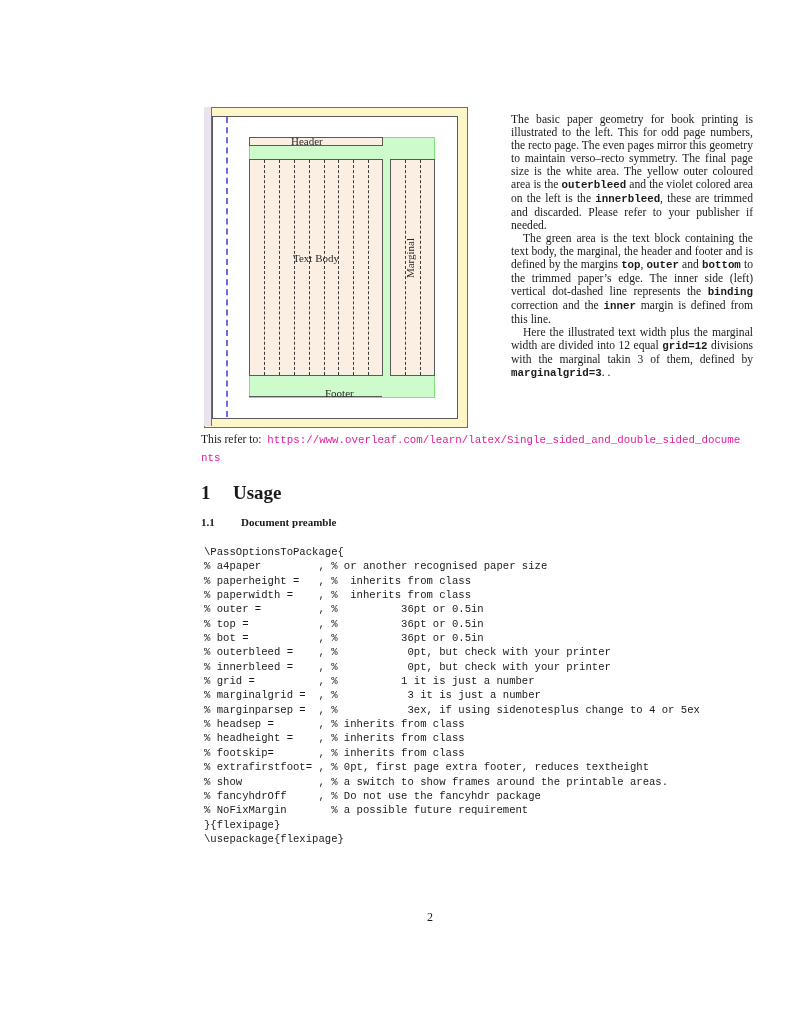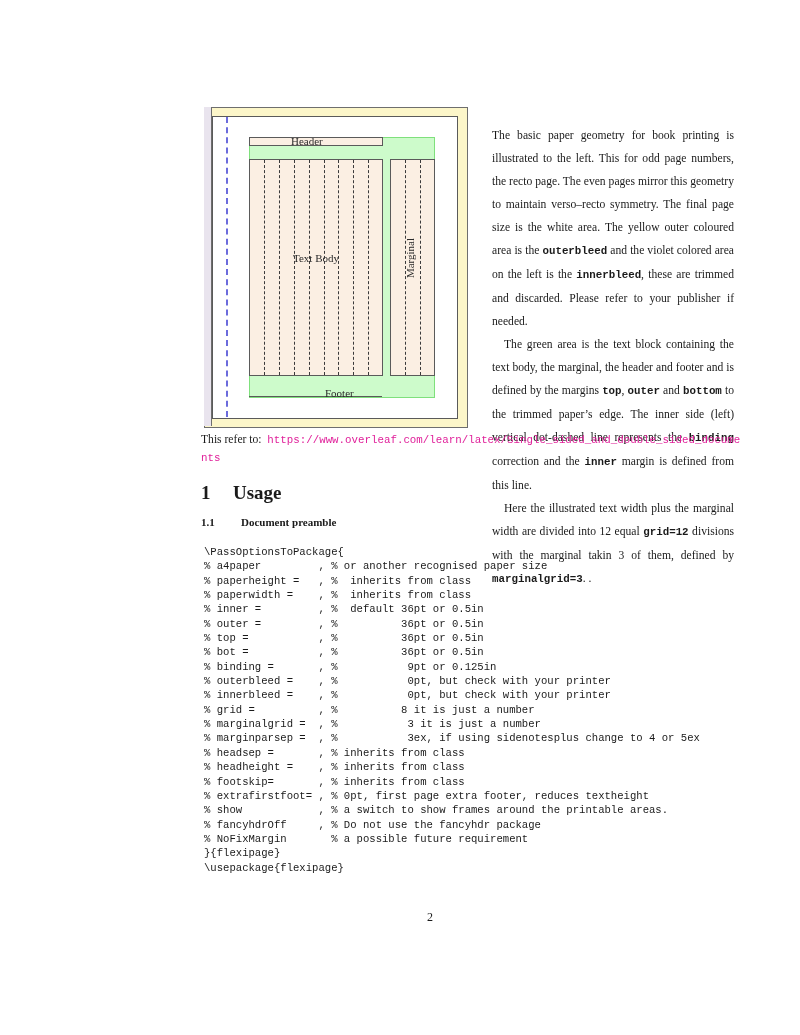--- a/index.html
+++ b/index.html
@@ -28,22 +28,22 @@
     .d-marg { position: absolute; left: 186px; top: 52px; width: 43px; height: 215px;
               background: #fbefe3; border: 1px solid #5a5a5a; }
     .d-footline { position: absolute; left: 45px; top: 289px; width: 133px; height: 0;
                   border-top: 1px solid #5a5a5a; }
     .tick-col { position: absolute; top: 0; height: 100%; width: 0;
                 border-left: 1px dashed #3a3a3a; }
     .d-label { position: absolute; font-family: "Liberation Serif", "DejaVu Serif", serif;
                font-size: 11px; color: #2a2a2a; white-space: nowrap; }
 
     
-    #side-text { left: 492px; top: 113px; width: 242px; font-size: 11.6px; line-height: 23px;
-                 text-align: justify; margin-top: 11px; }
+    #side-text { left: 511px; top: 113px; width: 242px; font-size: 11.6px; line-height: 13px;
+                 text-align: justify; }
     #side-text p { margin: 0; }
     #side-text p + p { text-indent: 12px; }
     #side-text code { font-family: "Liberation Mono", "DejaVu Sans Mono", monospace; font-size: 10.8px; font-weight: bold; }
 
     #also { left: 201px; top: 431px; width: 540px; font-size: 11.6px; line-height: 17px; }
     #also .link { color: #e0209a; font-family: "Liberation Mono", "DejaVu Sans Mono", monospace; font-size: 10.8px; }
 
     #sec1 { left: 201px; top: 482px; font-size: 19px; font-weight: bold; }
     #sec1 .num { display: inline-block; width: 32px; }
     #sec11 { left: 201px; top: 516px; font-size: 11px; font-weight: bold; }
@@ -99,28 +99,26 @@
   <span class="num">1</span><span>Usage</span>
 </div>
 <div id="sec11" class="abs serif">
   <span class="num">1.1</span><span>Document preamble</span>
 </div>
 
 <pre id="code" class="abs mono"><span>\PassOptionsToPackage{
 </span><span>% a4paper         , % or another recognised paper size
 </span><span>% paperheight =   , %  inherits from class
 </span><span>% paperwidth =    , %  inherits from class
-</span><span>% inner =         , %  default 36pt or 0.5in
 </span><span>% outer =         , %          36pt or 0.5in
 </span><span>% top =           , %          36pt or 0.5in
 </span><span>% bot =           , %          36pt or 0.5in
-</span><span>% binding =       , %           9pt or 0.125in
 </span><span>% outerbleed =    , %           0pt, but check with your printer
 </span><span>% innerbleed =    , %           0pt, but check with your printer
-</span><span>% grid =          , %          8 it is just a number
+</span><span>% grid =          , %          1 it is just a number
 </span><span>% marginalgrid =  , %           3 it is just a number
 </span><span>% marginparsep =  , %           3ex, if using sidenotesplus change to 4 or 5ex
 </span><span>% headsep =       , % inherits from class
 </span><span>% headheight =    , % inherits from class
 </span><span>% footskip=       , % inherits from class
 </span><span>% extrafirstfoot= , % 0pt, first page extra footer, reduces textheight
 </span><span>% show            , % a switch to show frames around the printable areas.
 </span><span>% fancyhdrOff     , % Do not use the fancyhdr package
 </span><span>% NoFixMargin       % a possible future requirement
 </span><span>}{flexipage}

